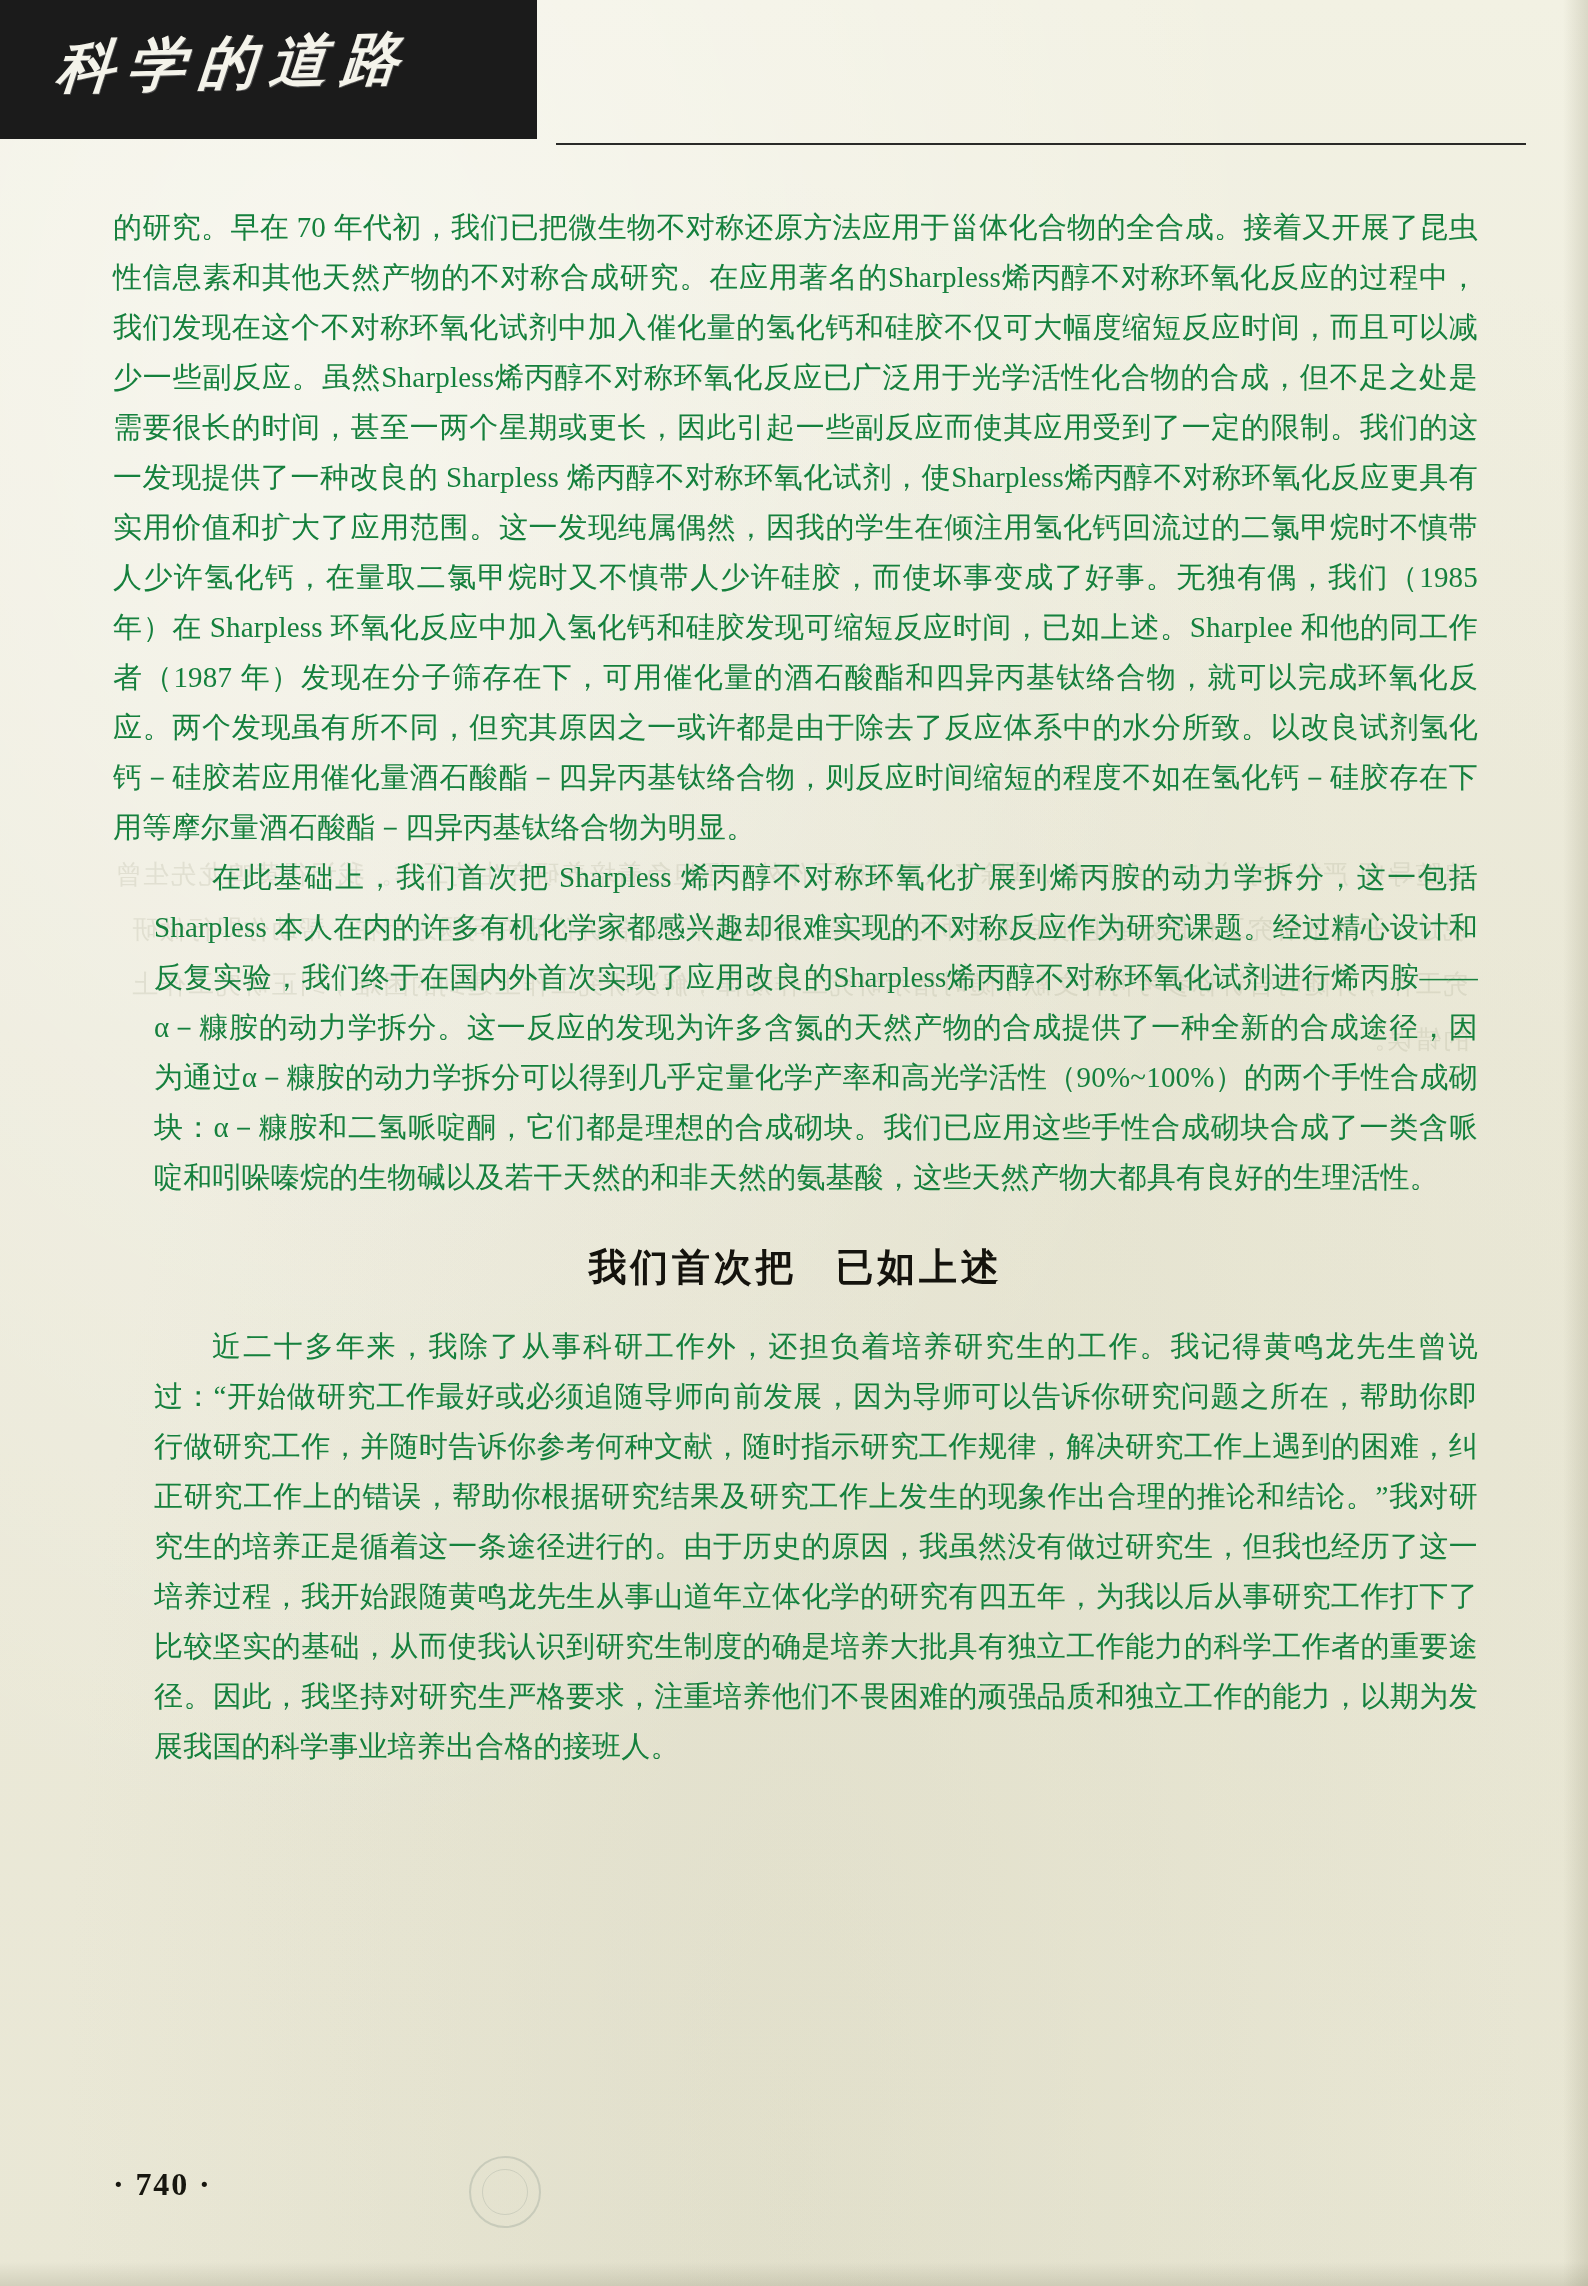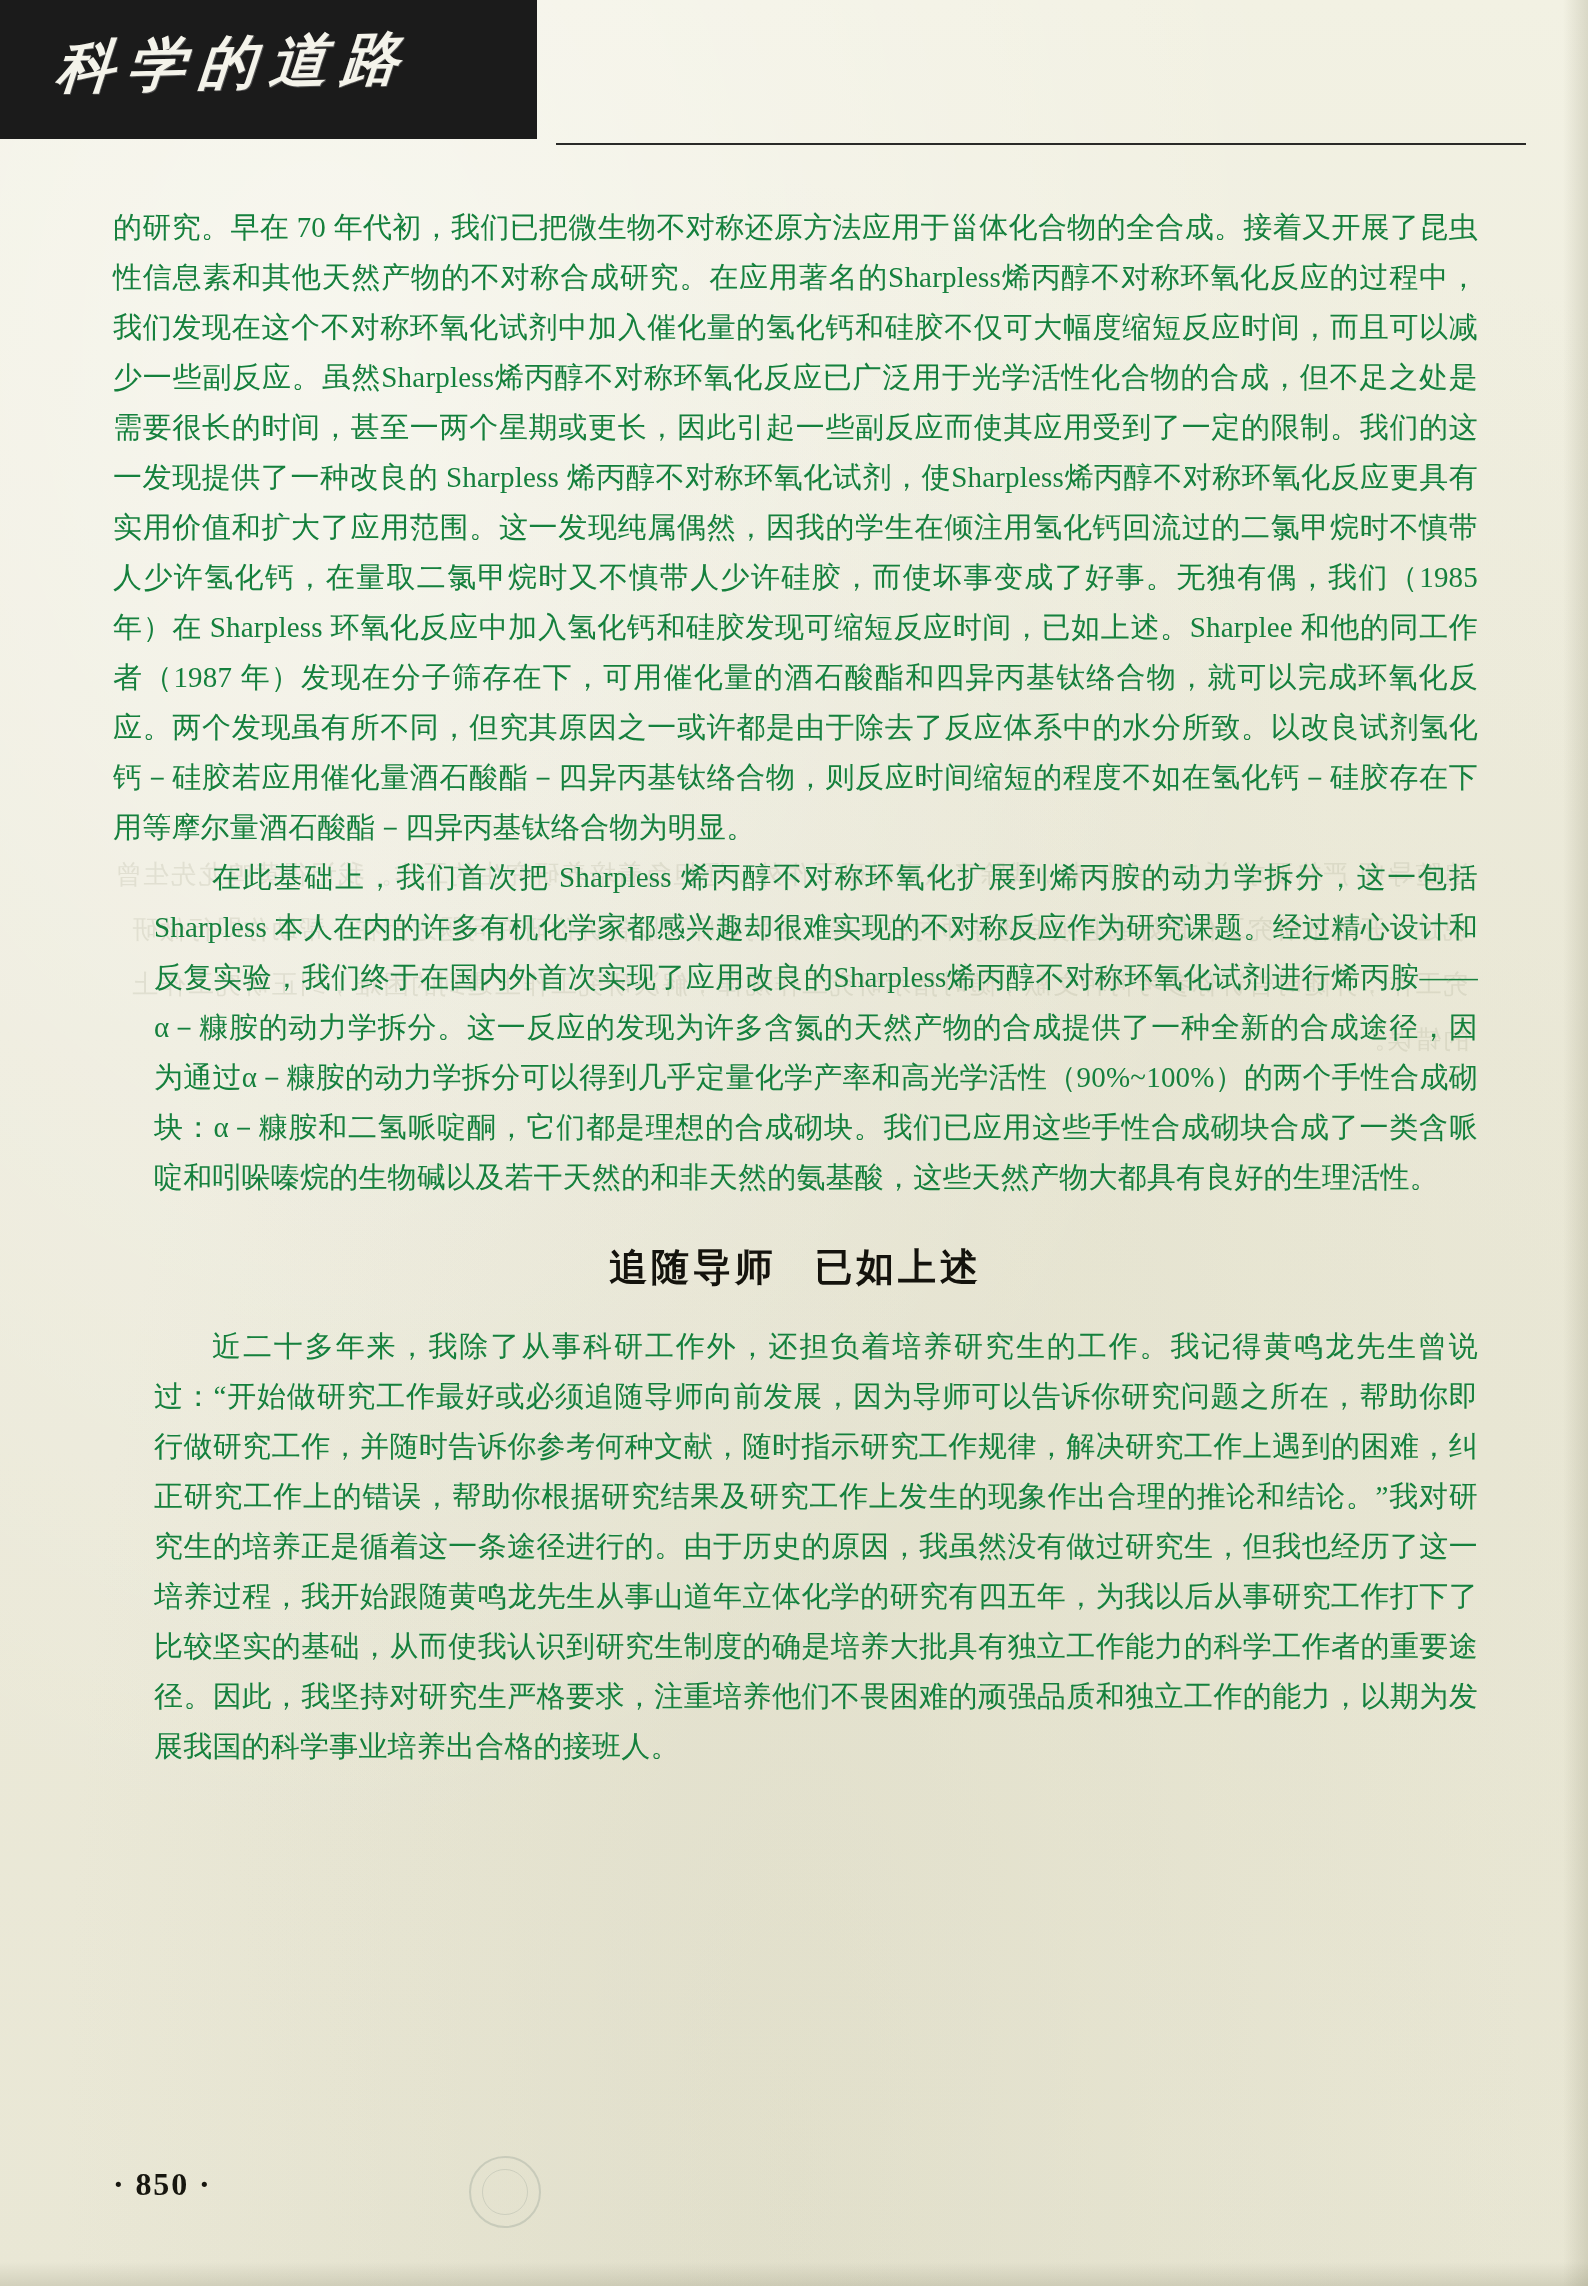--- a/index.html
+++ b/index.html
@@ -191,24 +191,24 @@
 
   <div class="header-band"></div>
   <div class="header-title">科学的道路</div>
   <div class="header-rule"></div>
 
   <div class="content">
     <p class="body-par">的研究。早在 70 年代初，我们已把微生物不对称还原方法应用于甾体化合物的全合成。接着又开展了昆虫性信息素和其他天然产物的不对称合成研究。在应用著名的Sharpless烯丙醇不对称环氧化反应的过程中，我们发现在这个不对称环氧化试剂中加入催化量的氢化钙和硅胶不仅可大幅度缩短反应时间，而且可以减少一些副反应。虽然Sharpless烯丙醇不对称环氧化反应已广泛用于光学活性化合物的合成，但不足之处是需要很长的时间，甚至一两个星期或更长，因此引起一些副反应而使其应用受到了一定的限制。我们的这一发现提供了一种改良的 Sharpless 烯丙醇不对称环氧化试剂，使Sharpless烯丙醇不对称环氧化反应更具有实用价值和扩大了应用范围。这一发现纯属偶然，因我的学生在倾注用氢化钙回流过的二氯甲烷时不慎带人少许氢化钙，在量取二氯甲烷时又不慎带人少许硅胶，而使坏事变成了好事。无独有偶，我们（1985 年）在 Sharpless 环氧化反应中加入氢化钙和硅胶发现可缩短反应时间，已如上述。Sharplee 和他的同工作者（1987 年）发现在分子筛存在下，可用催化量的酒石酸酯和四异丙基钛络合物，就可以完成环氧化反应。两个发现虽有所不同，但究其原因之一或许都是由于除去了反应体系中的水分所致。以改良试剂氢化钙－硅胶若应用催化量酒石酸酯－四异丙基钛络合物，则反应时间缩短的程度不如在氢化钙－硅胶存在下用等摩尔量酒石酸酯－四异丙基钛络合物为明显。</p>
     <p class="body-par indent">在此基础上，我们首次把 Sharpless 烯丙醇不对称环氧化扩展到烯丙胺的动力学拆分，这一包括 Sharpless 本人在内的许多有机化学家都感兴趣却很难实现的不对称反应作为研究课题。经过精心设计和反复实验，我们终于在国内外首次实现了应用改良的Sharpless烯丙醇不对称环氧化试剂进行烯丙胺——α－糠胺的动力学拆分。这一反应的发现为许多含氮的天然产物的合成提供了一种全新的合成途径，因为通过α－糠胺的动力学拆分可以得到几乎定量化学产率和高光学活性（90%~100%）的两个手性合成砌块：α－糠胺和二氢哌啶酮，它们都是理想的合成砌块。我们已应用这些手性合成砌块合成了一类含哌啶和吲哚嗪烷的生物碱以及若干天然的和非天然的氨基酸，这些天然产物大都具有良好的生理活性。</p>
 
     <h2 class="section-heading">
-      <span>追随导师</span><span class="heading-gap"></span><span>已如上述</span>
+      <span>我们首次把</span><span class="heading-gap"></span><span>已如上述</span>
     </h2>
 
     <p class="body-par indent">近二十多年来，我除了从事科研工作外，还担负着培养研究生的工作。我记得黄鸣龙先生曾说过：“开始做研究工作最好或必须追随导师向前发展，因为导师可以告诉你研究问题之所在，帮助你即行做研究工作，并随时告诉你参考何种文献，随时指示研究工作规律，解决研究工作上遇到的困难，纠正研究工作上的错误，帮助你根据研究结果及研究工作上发生的现象作出合理的推论和结论。”我对研究生的培养正是循着这一条途径进行的。由于历史的原因，我虽然没有做过研究生，但我也经历了这一培养过程，我开始跟随黄鸣龙先生从事山道年立体化学的研究有四五年，为我以后从事研究工作打下了比较坚实的基础，从而使我认识到研究生制度的确是培养大批具有独立工作能力的科学工作者的重要途径。因此，我坚持对研究生严格要求，注重培养他们不畏困难的顽强品质和独立工作的能力，以期为发展我国的科学事业培养出合格的接班人。</p>
   </div>
 
-  <div class="folio">· 850 ·</div>
+  <div class="folio">· 740 ·</div>
 
   <div class="edge-shadow"></div>
   <div class="bottom-shadow"></div>
 </div>
 
 
 </body></html>

